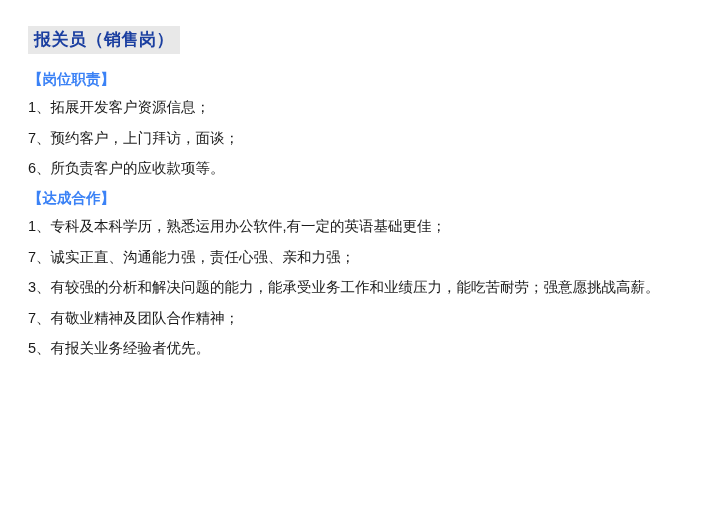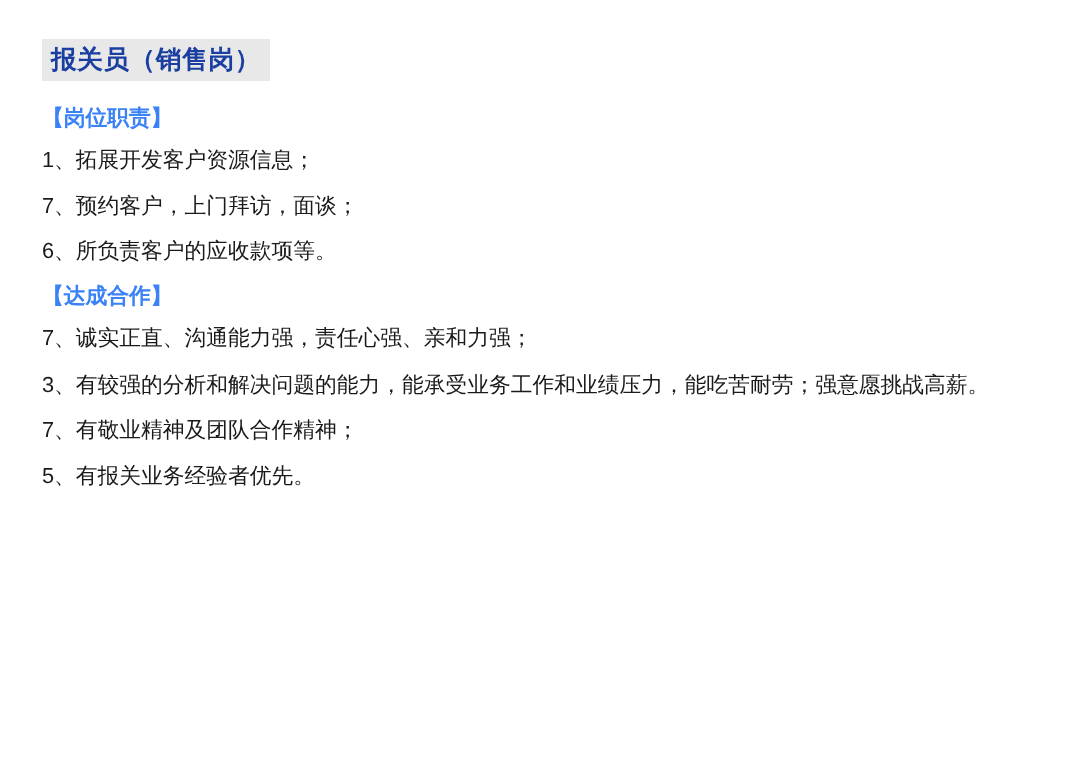--- a/index.html
+++ b/index.html
@@ -70,19 +70,20 @@
     <div class="section-head">【岗位职责】</div>
     <div class="item">1、拓展开发客户资源信息；</div>
     <div class="item">7、预约客户，上门拜访，面谈；</div>
     <div class="item">6、所负责客户的应收款项等。</div>
   </div>
 
   <div class="gap"></div>
 
   <div class="block">
     <div class="section-head">【达成合作】</div>
+    <div class="item">1、专科及本科学历，熟悉运用办公软件,有一定的英语基础更佳；</div>
     <div class="item">7、诚实正直、沟通能力强，责任心强、亲和力强；</div>
     <div class="item">3、有较强的分析和解决问题的能力，能承受业务工作和业绩压力，能吃苦耐劳；强意愿挑战高薪。</div>
     <div class="item">7、有敬业精神及团队合作精神；</div>
     <div class="item">5、有报关业务经验者优先。</div>
   </div>
 
 </div>
 
 </body></html>

